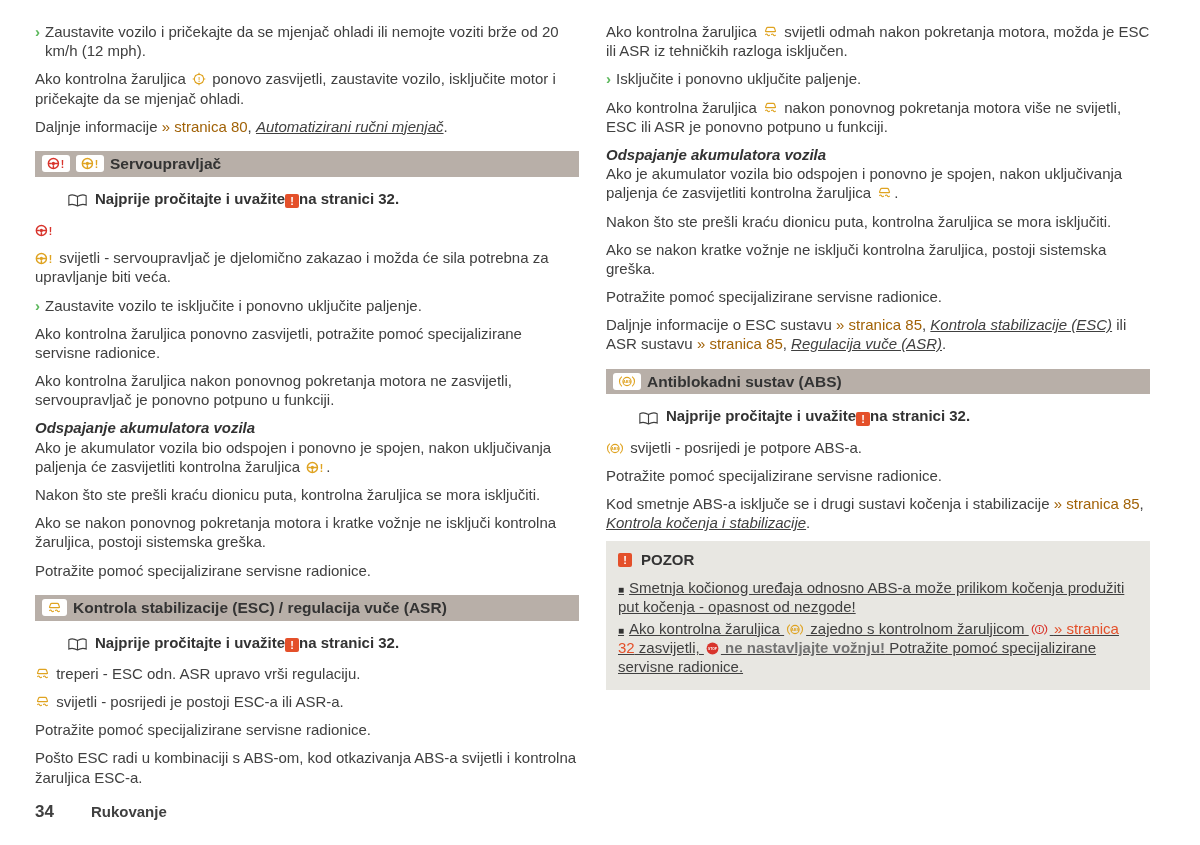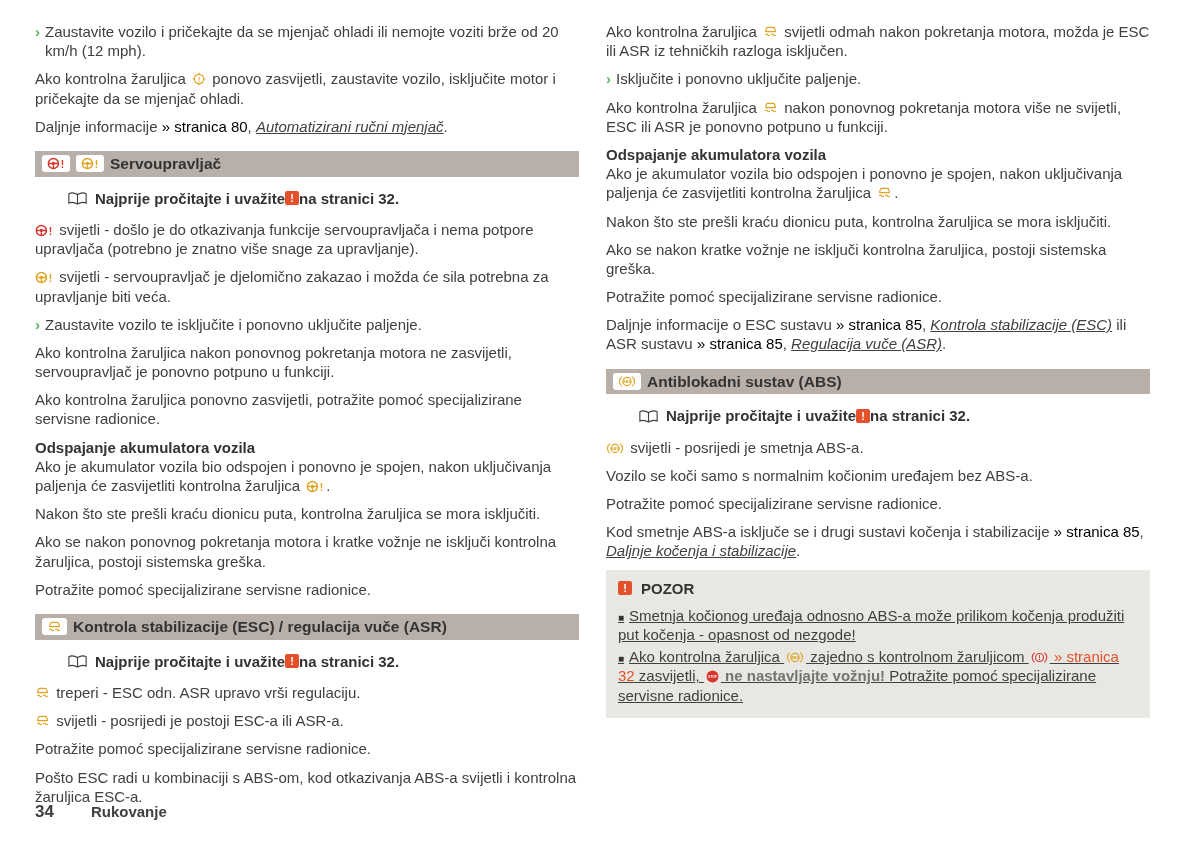--- a/index.html
+++ b/index.html
@@ -13,41 +13,41 @@
   .page{
     box-sizing:border-box;
     padding:22px 50px 70px 35px;
     height:845px;
     display:flex;gap:27px;
     overflow:hidden;
   }
   .col{width:544px;flex:0 0 544px;}
   .para{margin:0 0 9px 0;}
   .para strong{color:#737373;}
-  .phead{display:block;font-weight:700;color:#333;}
+  .phead{display:block;font-weight:700;color:#333;font-style:italic;}
   .bullet{display:flex;}
   .chev{color:#5cb85c;font-weight:700;margin-right:5px;flex:0 0 auto;}
   .btxt{flex:1 1 auto;}
-  .note{font-weight:700;color:#333;display:flex;align-items:center;margin:0 0 12px 0;padding-left:33px;}
+  .note{font-weight:700;color:#333;display:flex;align-items:flex-end;margin:0 0 12px 0;padding-left:33px;}
   .note .icn:first-child{margin:1px 8px 0 0;}
   .section{
     display:flex;align-items:center;gap:6px;
     background:#b8afa8;color:#333;
     font-weight:700;font-size:15.5px;
     padding:3px 7px;margin:15px 0 12px 0;
   }
   .badge{
     background:#fff;border-radius:3px;
     display:inline-flex;align-items:center;justify-content:center;
     padding:1px 3px;height:15px;
   }
   .icn{display:inline-flex;vertical-align:-2px;margin:0 2px;}
   .para > .icn:first-child{margin-left:0;}
   .lnk{text-decoration:none;}
-  .lnk.green{color:#000000;}
+  .lnk.green{color:#a16207;}
   .lnk.red{color:#e4502a;}
   em{font-style:italic;text-decoration:underline;}
   .warnbox{background:#e8e7e2;padding:9px 12px 13px 12px;margin-top:4px;}
   .warn-title{display:flex;align-items:center;gap:9px;font-weight:700;color:#333;margin-bottom:8px;}
   .warn-item{margin:3px 0 0 0;text-decoration:underline;}
   .wsq{
     display:inline-flex;width:14px;height:14px;flex:0 0 auto;
     background:#e4502a;color:#fff;border-radius:2px;
     align-items:center;justify-content:center;
     font-weight:700;font-size:11px;vertical-align:-2px;
@@ -117,37 +117,37 @@
       </p>
       <p class="para"><span class="icn">
           <svg width="18" height="13" viewBox="0 0 27 20">
             <g fill="none" stroke="#d8342c" stroke-width="2.2">
               <circle cx="9.5" cy="10" r="7.8"></circle>
               <path d="M2.1 10h5M11.9 10h5M9.5 12.6v5"></path>
             </g>
             <circle cx="9.5" cy="10" r="2.6" fill="#d8342c"></circle>
             <text x="21" y="16.2" font-size="16" font-weight="bold" fill="#d8342c" font-family="Liberation Sans,sans-serif">!</text>
           </svg>
-        </span><span> svijetli - došlo je do otkazivanja funkcije servoupravljača i nema potpore upravljača (potrebno je znatno više snage za upravljanje).</span></p>
+        </span></p>
       <p class="para"><span class="icn">
           <svg width="18" height="13" viewBox="0 0 27 20">
             <g fill="none" stroke="#dfa321" stroke-width="2.2">
               <circle cx="9.5" cy="10" r="7.8"></circle>
               <path d="M2.1 10h5M11.9 10h5M9.5 12.6v5"></path>
             </g>
             <circle cx="9.5" cy="10" r="2.6" fill="#dfa321"></circle>
             <text x="21" y="16.2" font-size="16" font-weight="bold" fill="#dfa321" font-family="Liberation Sans,sans-serif">!</text>
           </svg>
         </span><span> svijetli - servoupravljač je djelomično zakazao i možda će sila potrebna za upravljanje biti veća.</span></p>
       <p class="para bullet">
         <span class="chev">›</span>
         <span class="btxt"><span>Zaustavite vozilo te isključite i ponovno uključite paljenje.</span></span>
       </p>
+      <p class="para"><span>Ako kontrolna žaruljica ponovno zasvijetli, potražite pomoć specijalizirane servisne radionice.</span></p>
       <p class="para"><span>Ako kontrolna žaruljica nakon ponovnog pokretanja motora ne zasvijetli, servoupravljač je ponovno potpuno u funkciji.</span></p>
-      <p class="para"><span>Ako kontrolna žaruljica ponovno zasvijetli, potražite pomoć specijalizirane servisne radionice.</span></p>
       <p class="para"><span class="phead">Odspajanje akumulatora vozila</span><span>Ako je akumulator vozila bio odspojen i ponovno je spojen, nakon uključivanja paljenja će zasvijetliti kontrolna žaruljica </span><span class="icn">
           <svg width="18" height="13" viewBox="0 0 27 20">
             <g fill="none" stroke="#dfa321" stroke-width="2.2">
               <circle cx="9.5" cy="10" r="7.8"></circle>
               <path d="M2.1 10h5M11.9 10h5M9.5 12.6v5"></path>
             </g>
             <circle cx="9.5" cy="10" r="2.6" fill="#dfa321"></circle>
             <text x="21" y="16.2" font-size="16" font-weight="bold" fill="#dfa321" font-family="Liberation Sans,sans-serif">!</text>
           </svg>
         </span><span>.</span></p>
@@ -246,24 +246,23 @@
       </p>
       <p class="para"><span class="icn">
           <svg width="18" height="13" viewBox="0 0 28 20">
             <g fill="none" stroke="#dfa321" stroke-width="1.7">
               <path d="M6 2.5A9.5 9.5 0 0 0 6 17.5"></path>
               <path d="M22 2.5A9.5 9.5 0 0 1 22 17.5"></path>
               <circle cx="14" cy="10" r="6.4"></circle>
             </g>
             <text x="14" y="12.4" text-anchor="middle" font-size="6" font-weight="bold" fill="#dfa321" font-family="Liberation Sans,sans-serif">ABS</text>
           </svg>
-        </span><span> svijetli - posrijedi je smetnja ABS-a.</span></p>
-      <p class="para"><span>Vozilo se koči samo s normalnim kočionim uređajem bez ABS-a.</span></p>
-      <p class="para"><span>Potražite pomoć specijalizirane servisne radionice.</span></p>
-      <p class="para"><span>Kod smetnje ABS-a isključe se i drugi sustavi kočenja i stabilizacije </span><a href="#" class="lnk green">» stranica 85</a><span>, </span><em>Daljnje kočenja i stabilizacije</em><span>.</span></p>
+        </span><span> svijetli - posrijedi je potpore ABS-a.</span></p>
+      <p class="para"><span>Potražite pomoć specijalizirane servisne radionice.</span></p>
+      <p class="para"><span>Kod smetnje ABS-a isključe se i drugi sustavi kočenja i stabilizacije </span><a href="#" class="lnk green">» stranica 85</a><span>, </span><em>Kontrola kočenja i stabilizacije</em><span>.</span></p>
       <div class="warnbox">
         <div class="warn-title">
           <span class="wsq">!</span>
           <span>POZOR</span>
         </div>
         <p class="para warn-item"><span class="sqb">■</span><span>Smetnja kočionog uređaja odnosno ABS-a može prilikom kočenja produžiti put kočenja - opasnost od nezgode!</span></p>
         <p class="para warn-item"><span class="sqb">■</span><span>Ako kontrolna žaruljica </span><span class="icn">
             <svg width="18" height="13" viewBox="0 0 28 20">
               <g fill="none" stroke="#dfa321" stroke-width="1.7">
                 <path d="M6 2.5A9.5 9.5 0 0 0 6 17.5"></path>

